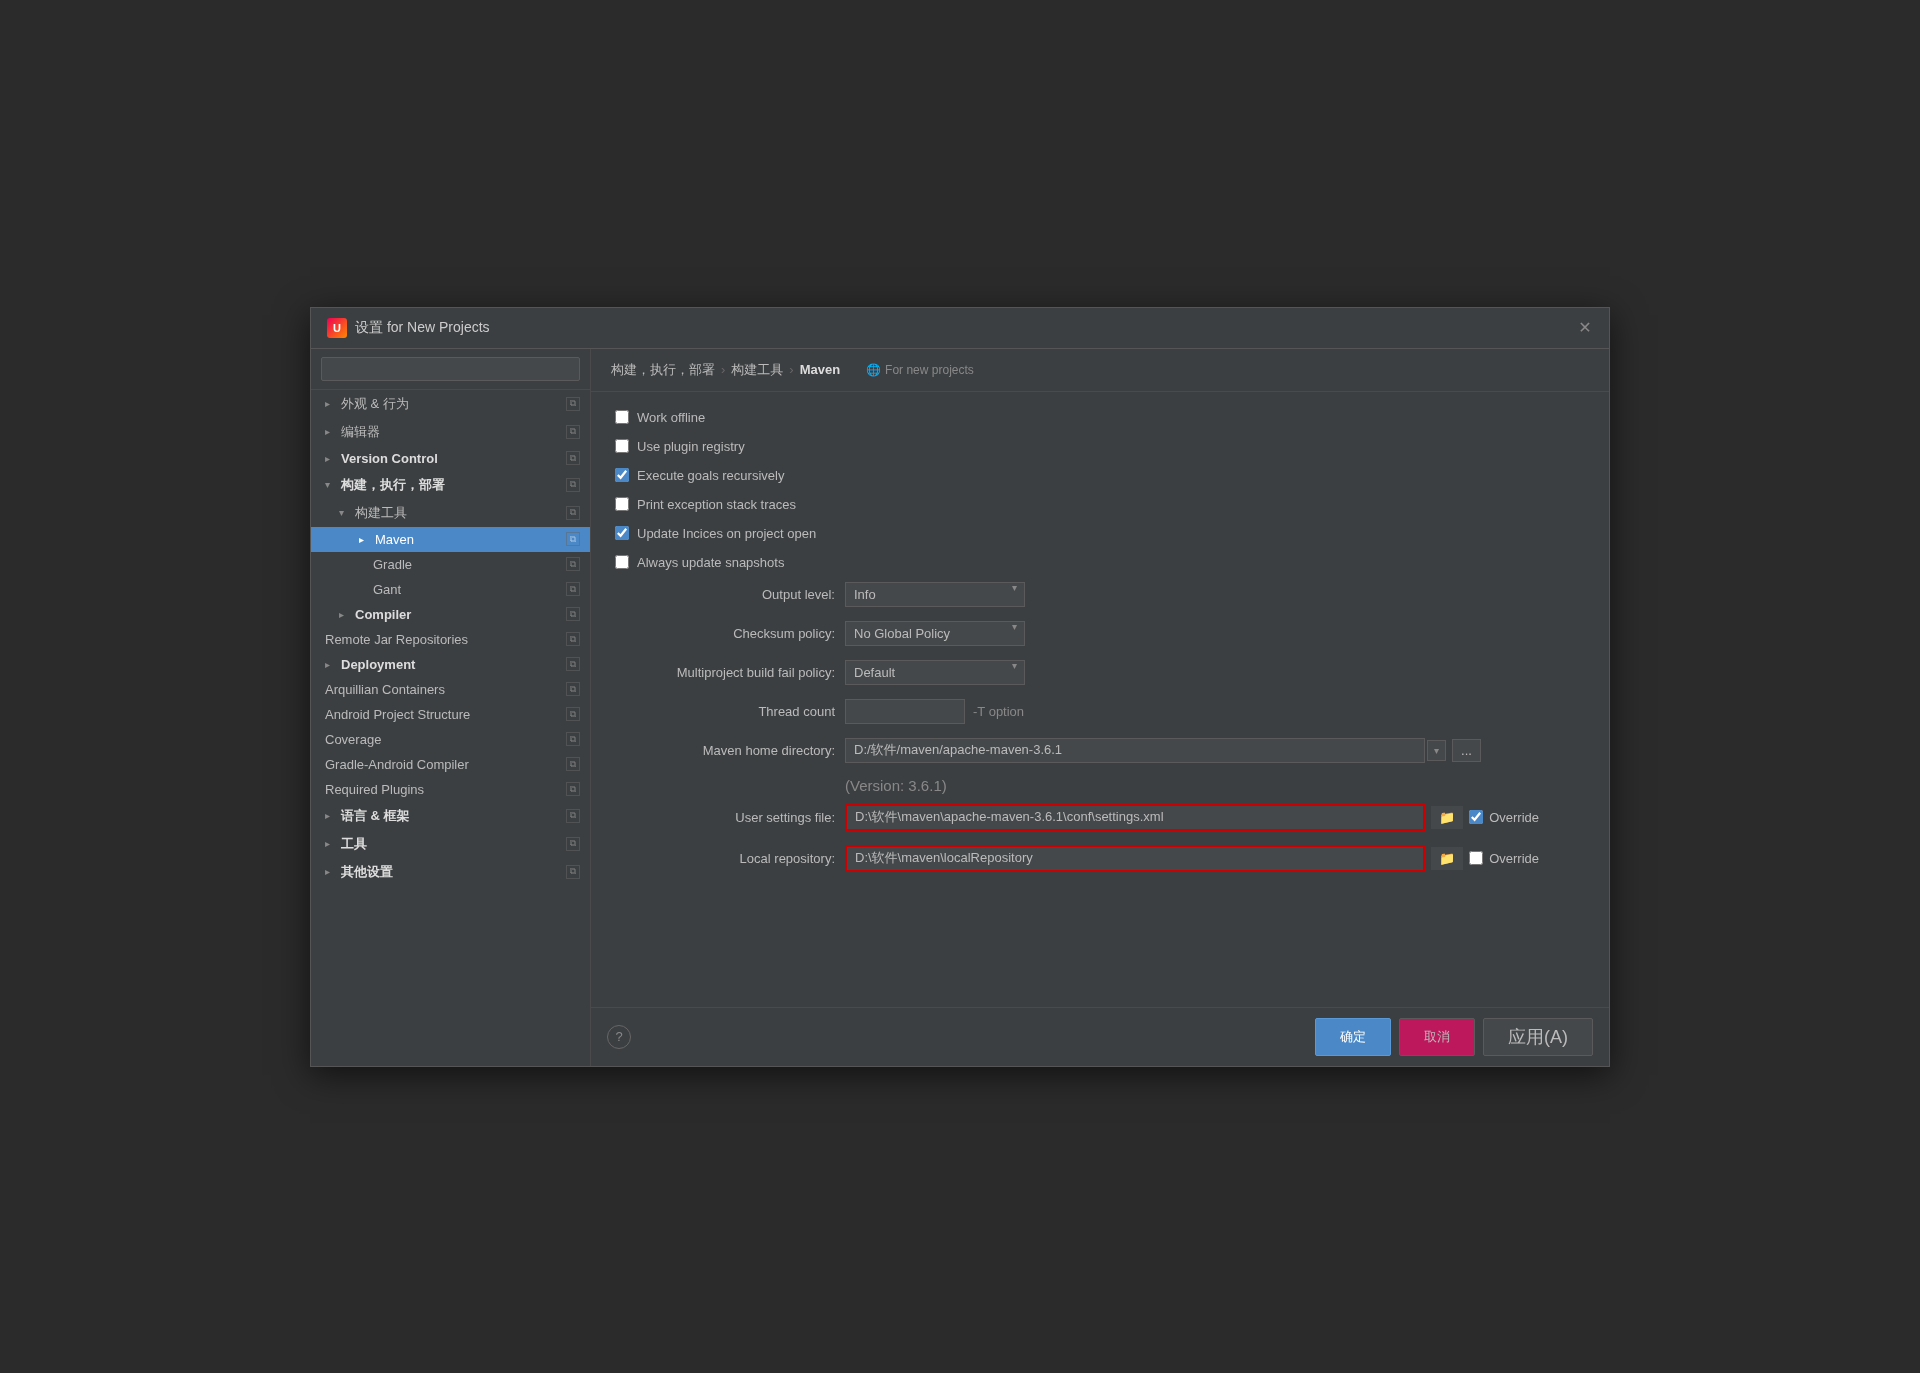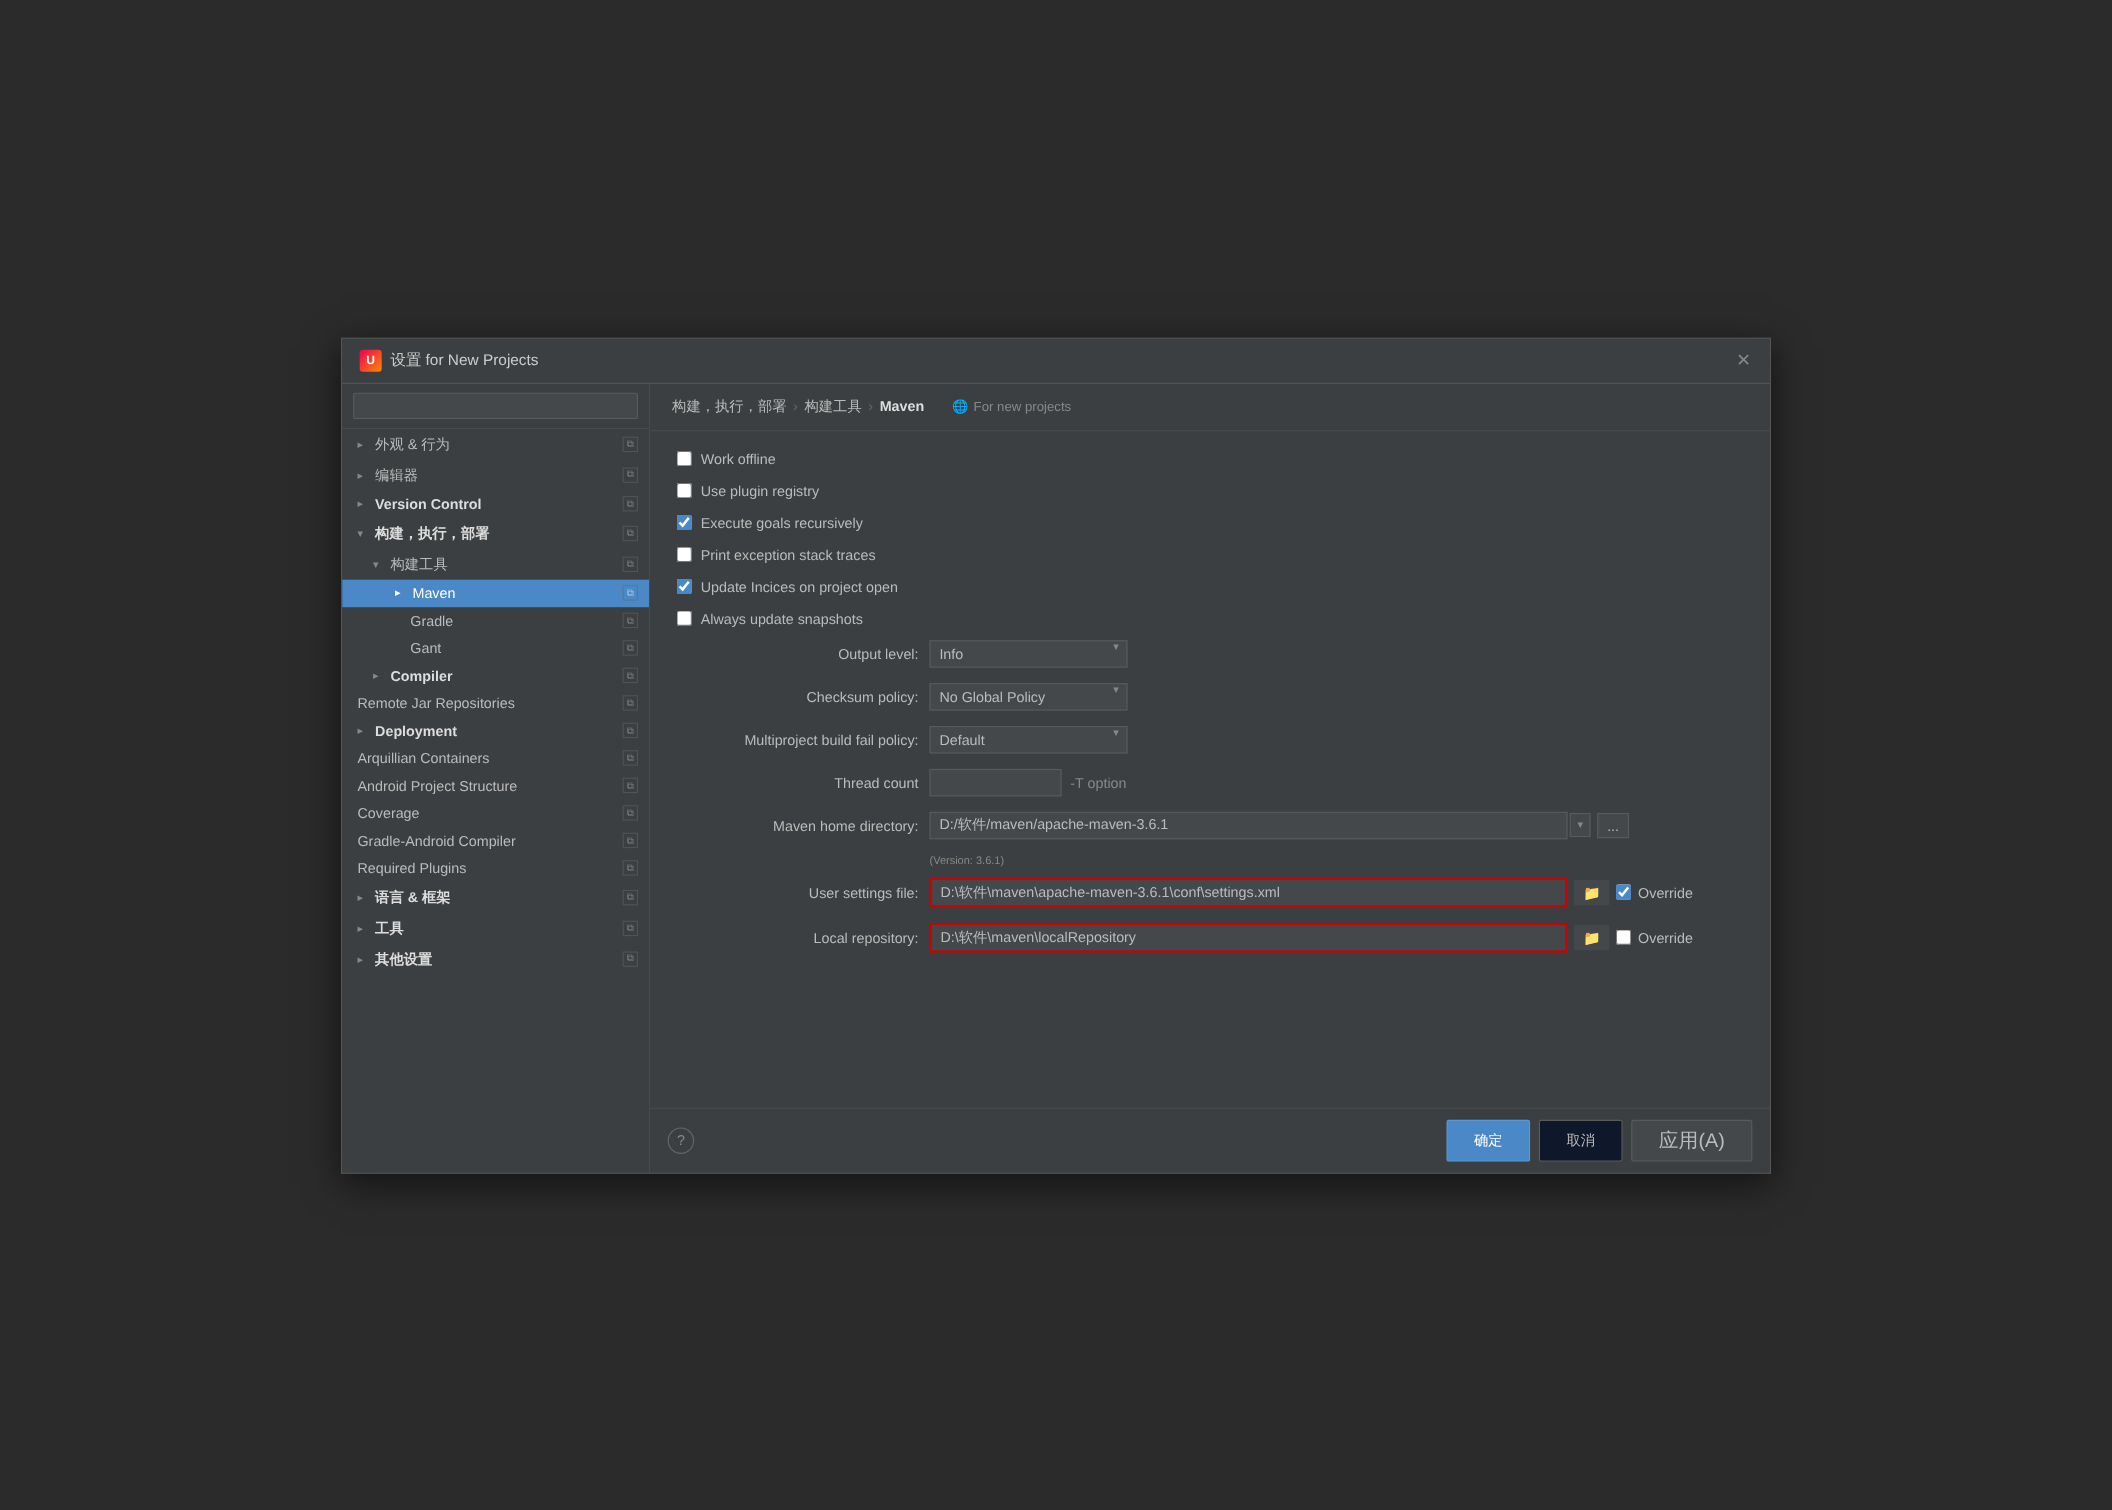--- a/index.html
+++ b/index.html
@@ -272,21 +272,21 @@
       gap: 6px;
     }
     .override-check input[type="checkbox"] {
       width: 14px;
       height: 14px;
       cursor: pointer;
       accent-color: #4a88c7;
     }
     .version-text {
       color: #888;
-      font-size: 10px;
+      font-size: 15px;
       margin-left: 230px;
       margin-bottom: 10px;
     }
     
     .bottom-bar {
       display: flex;
       align-items: center;
       justify-content: space-between;
       padding: 10px 16px;
       border-top: 1px solid #4a4a4a;
@@ -313,21 +313,21 @@
     .btn-ok {
       background: #4a88c7;
       border: 1px solid #5a99d8;
       color: #fff;
       padding: 6px 24px;
       cursor: pointer;
       font-size: 13px;
       border-radius: 2px;
     }
     .btn-cancel {
-      background: #0f172a;
+      background: #be185d;
       border: 1px solid #5a5a5a;
       color: #bbb;
       padding: 6px 24px;
       cursor: pointer;
       font-size: 13px;
       border-radius: 2px;
     }
     .btn-apply {
       background: #45484a;
       border: 1px solid #5a5a5a;

